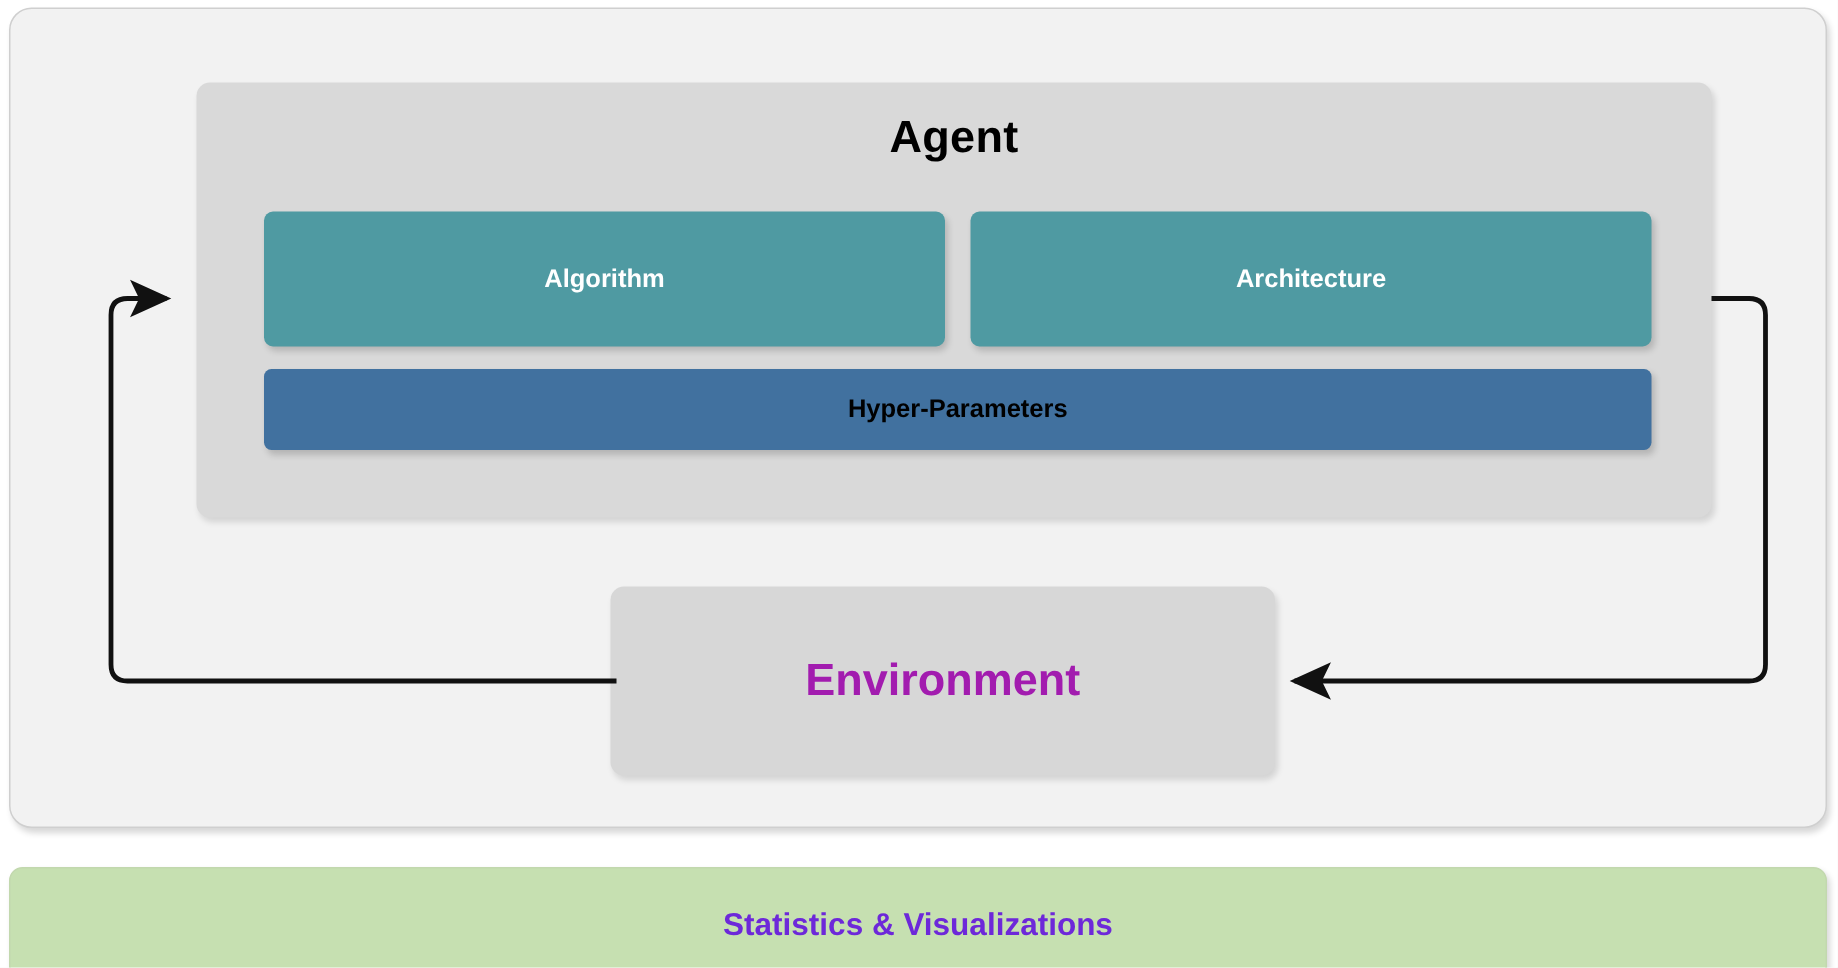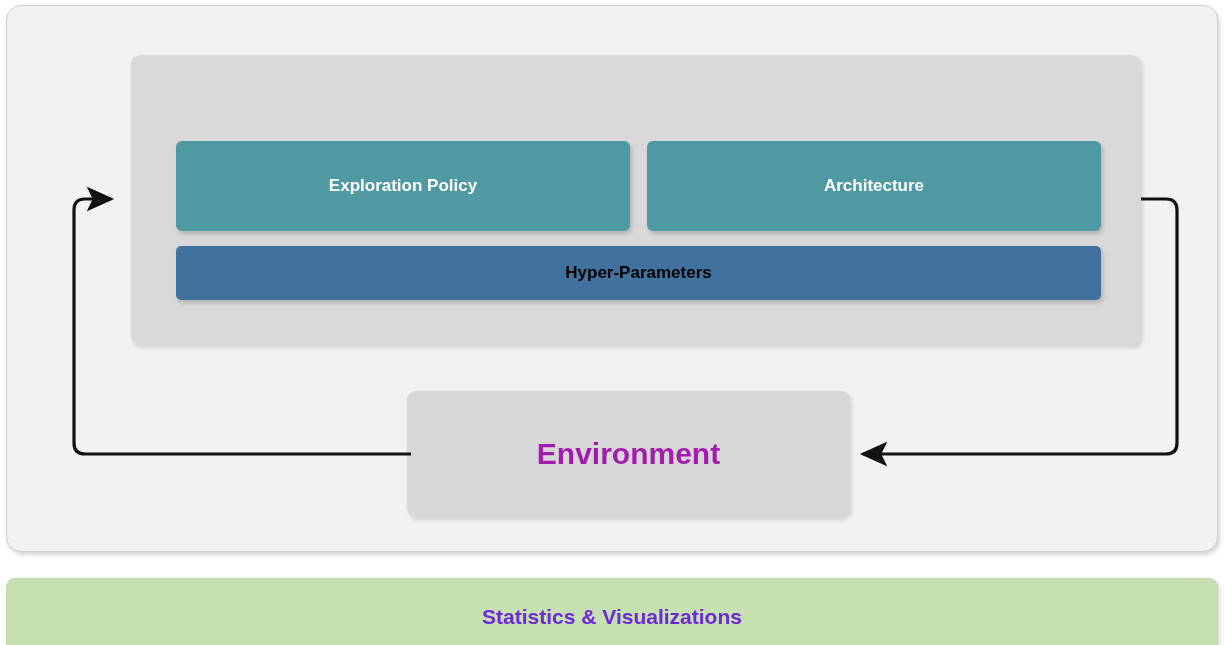--- a/index.html
+++ b/index.html
@@ -147,23 +147,24 @@
     box-shadow: 2px 3px 4px rgba(0,0,0,0.16);
   }
 </style>
 </head>
 <body>
 
 <div class="outer-panel">
 
   <div class="agent-panel">
 
+    <div class="agent-title">Agent</div>
 
     <div class="component-row">
-      <div class="component-box">Exploration Policy</div>
+      <div class="component-box">Algorithm</div>
       <div class="component-box">Architecture</div>
     </div>
 
     <div class="hyper-bar">Hyper-Parameters</div>
   </div>
 
   <div class="environment-box">Environment</div>
 
   <svg class="arrow-layer" viewBox="0 0 1225 645">
     <defs>

